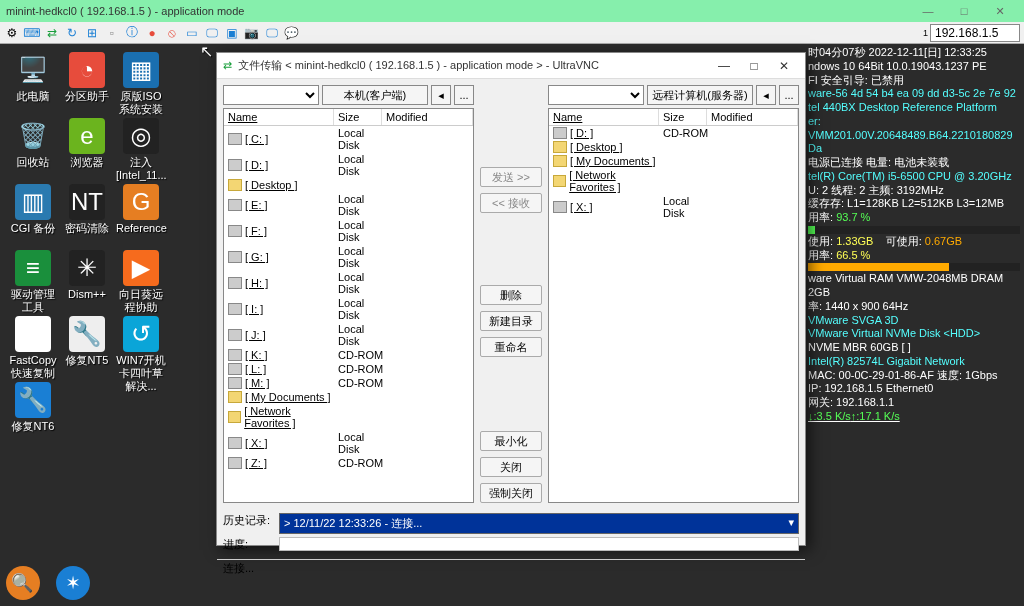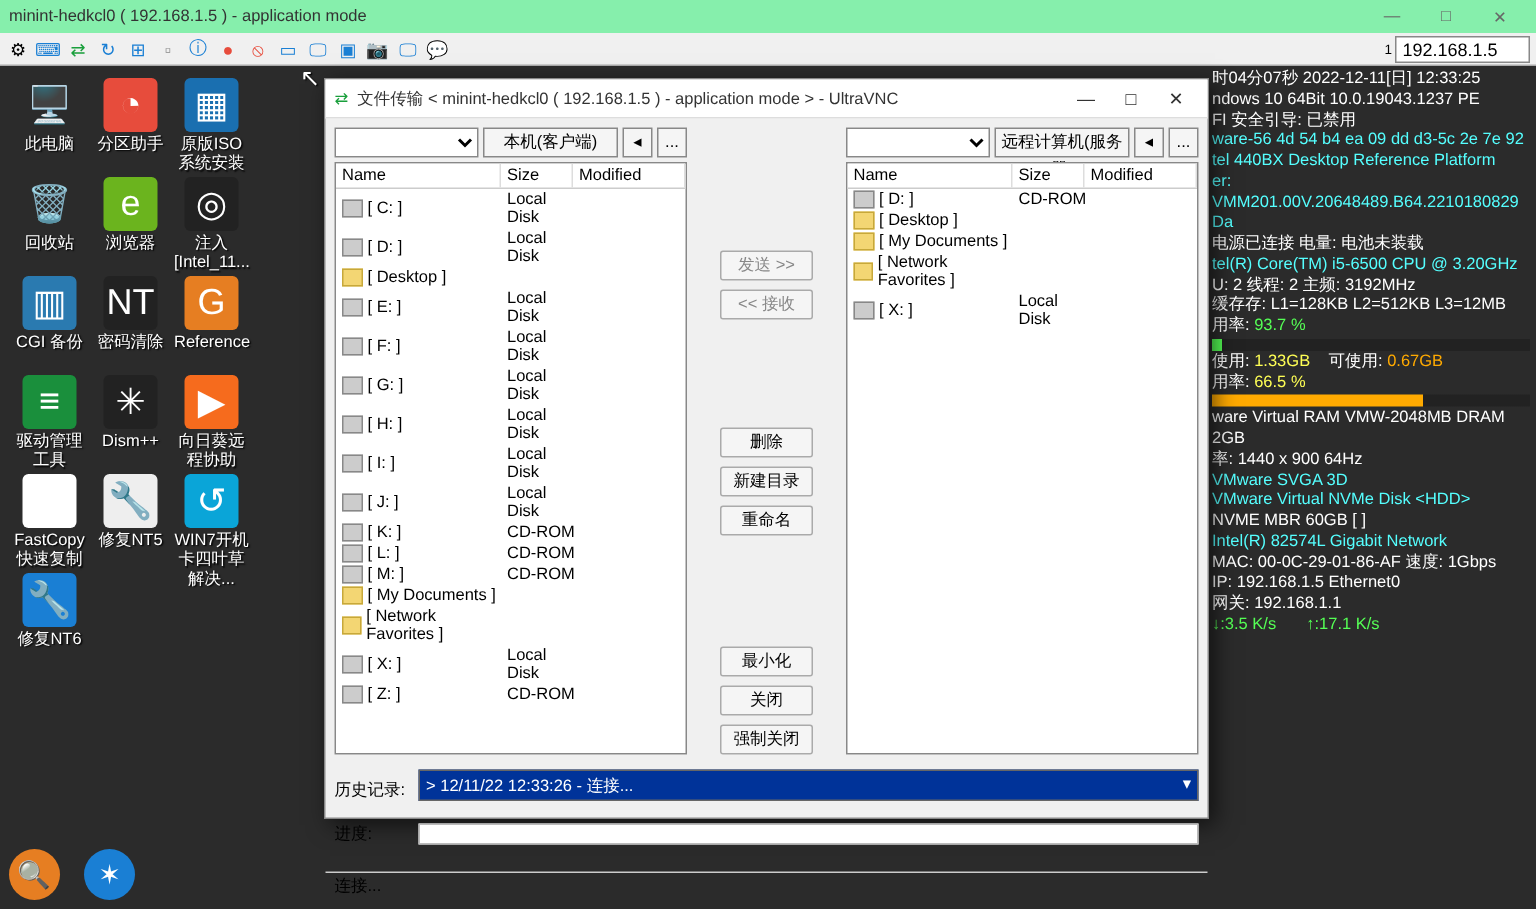--- a/index.html
+++ b/index.html
@@ -22,52 +22,52 @@
 .dicon { width: 50px; text-align: center; position: absolute; color: #fff; font-size: 10px; }
 .dicon .glyph { width: 36px; height: 36px; margin: 0 auto 2px; display:flex; align-items:center; justify-content:center; font-size:24px; border-radius:4px;}
 .dicon .label { text-shadow: 1px 1px 1px #000; line-height:1.2; }
 
 
 .sysinfo { position:absolute; top:44px; right:0; width:220px; color:#fff; font-family: "SimSun", monospace; font-size:11px; line-height:1.25; padding:2px 4px; }
 .sysinfo .green{color:#5f5;} .sysinfo .yellow{color:#ff5;} .sysinfo .orange{color:#fa0;} .sysinfo .cyan{color:#5ff;}
 .sysinfo .bar{height:8px; margin:1px 0;}
 .sysinfo .bar.low{background:linear-gradient(to right,#5f5 3.3%, #222 3.3%);}
 .sysinfo .bar.high{background:linear-gradient(to right,#fa0 66.5%, #222 66.5%);}
-.ks{display:flex; gap:20px;}
+.ks{display:flex; text-decoration:underline;}
 
 
 .dialog { position:absolute; left:216px; top:52px; width:590px; height:494px; background:#f0f0f0; border:1px solid #888; box-shadow:4px 4px 14px rgba(0,0,0,.6);}
 .dlg-title { height:26px; background:#fff; display:flex; align-items:center; padding:0 6px; justify-content:space-between; border-bottom:1px solid #ddd;}
 .dlg-title .t { display:flex; align-items:center; gap:6px; color:#333;}
 .dlg-title .wbtns { display:flex; gap:0;}
 .dlg-title .wbtns span{ width:30px; text-align:center; color:#333; font-size:12px;}
 
-.dlg-body { padding:6px; display:flex; gap:20px; height:430px;}
+.dlg-body { padding:6px; display:flex; gap:4px; height:430px;}
 .pane { flex:1; display:flex; flex-direction:column; gap:3px;}
 .pane-head { display:flex; gap:3px;}
 .pane-head select{ flex:0 0 96px; height:20px; border:1px solid #888; background:#fff;}
 .pane-head .lbl-btn{ flex:1; height:20px; border:1px solid #888; background:#f5f5f5; text-align:center; line-height:18px;}
 .pane-head .nav{ width:20px; height:20px; border:1px solid #888; background:#f5f5f5; text-align:center; line-height:18px;}
 .file-list { flex:1; border:1px solid #888; background:#fff; overflow:auto;}
 .fl-head { display:flex; border-bottom:1px solid #ccc; background:#fff; font-weight:normal;}
 .fl-head span{ padding:2px 4px; border-right:1px solid #ddd;}
-.c-name{width:110px;} .c-size{width:48px;} .c-mod{flex:1;}
+.c-name{width:110px;text-decoration:underline;} .c-size{width:48px;} .c-mod{flex:1;}
 .fl-row{ display:flex; padding:1px 4px;}
 .fl-row .c-name{display:flex; align-items:center; gap:3px;}
 .fl-icon{width:14px; height:12px; display:inline-block;}
 .fl-drive{background:#ccc; border:1px solid #888;}
 .fl-folder{background:#f3d673; border:1px solid #c7a83a;}
 
 .mid-col{ width:66px; display:flex; flex-direction:column; align-items:center; gap:6px; padding-top:82px;}
 .mid-btn{ width:62px; height:20px; border:1px solid #aaa; background:#f5f5f5; color:#888; text-align:center; line-height:18px; border-radius:2px;}
 .mid-btn.active{color:#000;}
 .mid-spacer{flex:1;}
 
 .dlg-foot{ padding:4px 6px;}
-.foot-row{display:flex; align-items:flex-end; gap:6px; margin-bottom:14px;}
+.foot-row{display:flex; align-items:flex-start; gap:6px; margin-bottom:3px;}
 .foot-row .lbl{width:50px;}
 .hist-sel{flex:1; background:#003399; color:#fff; padding:2px 4px; border:1px solid #666; display:flex; justify-content:space-between;}
 .hist-sel .arrow{color:#fff;}
 .prog{flex:1; height:14px; border:1px solid #bbb; background:#fff;}
 .status{padding:1px 6px; border-top:1px solid #ccc;}
 
 .cursor{position:absolute; left:200px; top:42px; font-size:16px; color:#fff; text-shadow:1px 1px 1px #000; pointer-events:none; z-index:99;}
 </style>
 </head>
 <body>

